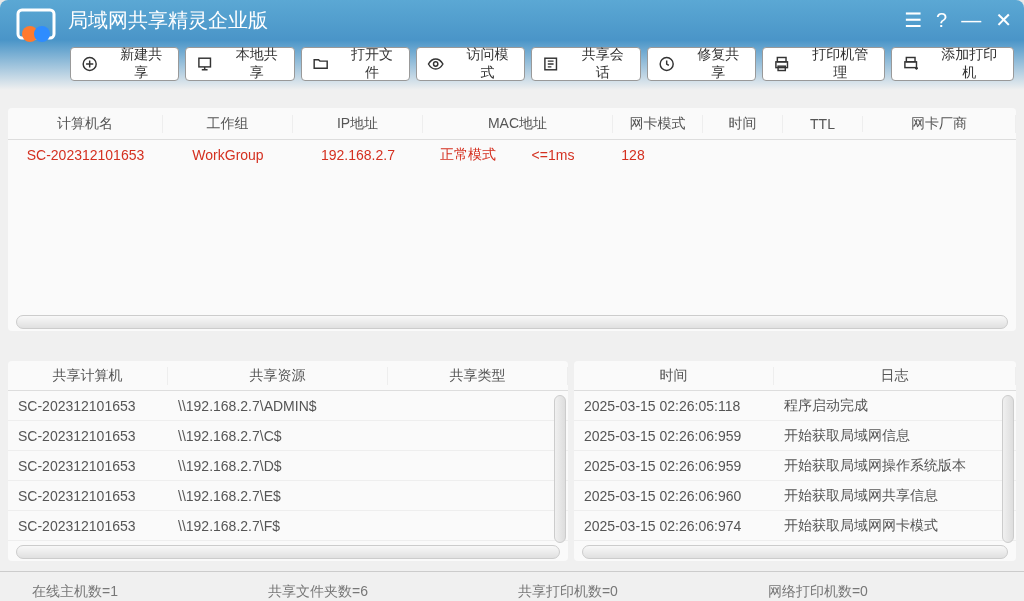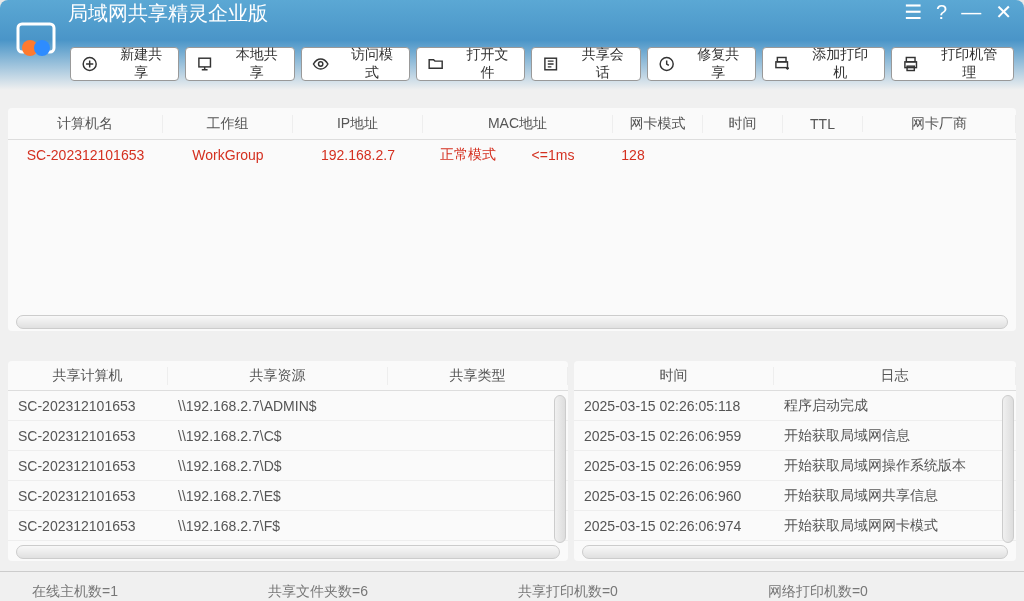--- a/index.html
+++ b/index.html
@@ -1,18 +1,18 @@
 <!DOCTYPE html>
 <html><head>
 <meta charset="utf-8">
 <style>
 * { margin: 0; padding: 0; box-sizing: border-box; font-family: "Microsoft YaHei", sans-serif; }
 body { background: #e8e8e8; width: 1024px; height: 601px; overflow: hidden; }
 .window { width: 1024px; height: 601px; background: linear-gradient(#5ba8d4, #4a95c8 40px, #f0f0f0 90px); border-radius: 8px; display: flex; flex-direction: column; }
-.titlebar { height: 40px; display: flex; align-items: flex-start; padding: 0 12px; color: #fff; }
+.titlebar { height: 40px; display: flex; align-items: center; padding: 0 12px; color: #fff; }
 .app-icon { width: 48px; height: 48px; margin-right: 8px; margin-top: 20px; }
 .app-title { font-size: 20px; font-weight: 500; flex: 1; }
 .ctrl-icons { display: flex; gap: 14px; align-items: center; }
 .ctrl-icons span { cursor: pointer; font-size: 20px; color: #fff; }
 .toolbar { height: 48px; display: flex; align-items: center; gap: 6px; padding: 0 10px 0 70px; }
 .tbtn { background: #fff; border: 1px solid #999; border-radius: 4px; height: 34px; padding: 0 10px; display: flex; align-items: center; gap: 16px; font-size: 14px; cursor: pointer; color: #333; }
 .tbtn svg { width: 18px; height: 18px; stroke: #333; fill: none; stroke-width: 2; }
 .main { flex: 1; background: #fafafa; margin: 20px 8px; border-radius: 4px; display: flex; flex-direction: column; }
 .grid-head { display: flex; height: 32px; align-items: center; border-bottom: 1px solid #ddd; color: #555; font-size: 14px; }
 .gh { text-align: center; border-right: 1px solid #eee; }
@@ -64,60 +64,60 @@
       </button>
     <button class="tbtn">
         <svg viewBox="0 0 24 24">
           <rect x="4" y="4" width="16" height="12"></rect>
           <path d="M8 20h8M12 16v4"></path>
         </svg>
         <span>本地共享</span>
       </button>
     <button class="tbtn">
         <svg viewBox="0 0 24 24">
+          <path d="M3 6h6l2 2h10v10H3z"></path>
+        </svg>
+        <span>打开文件</span>
+      </button>
+    <button class="tbtn">
+        <svg viewBox="0 0 24 24">
           <path d="M2 12s4-7 10-7 10 7 10 7-4 7-10 7S2 12 2 12z"></path>
           <circle cx="12" cy="12" r="3"></circle>
         </svg>
         <span>访问模式</span>
       </button>
     <button class="tbtn">
         <svg viewBox="0 0 24 24">
-          <path d="M3 6h6l2 2h10v10H3z"></path>
-        </svg>
-        <span>打开文件</span>
-      </button>
-    <button class="tbtn">
-        <svg viewBox="0 0 24 24">
           <rect x="4" y="4" width="16" height="16"></rect>
           <path d="M8 8h8M8 12h8M8 16h5"></path>
         </svg>
         <span>共享会话</span>
       </button>
     <button class="tbtn">
         <svg viewBox="0 0 24 24">
           <circle cx="12" cy="12" r="9"></circle>
           <path d="M12 7v5l3 2"></path>
         </svg>
         <span>修复共享</span>
+      </button>
+    <button class="tbtn">
+        <svg viewBox="0 0 24 24">
+          <rect x="6" y="3" width="12" height="6"></rect>
+          <rect x="4" y="9" width="16" height="8"></rect>
+          <rect x="7" y="15" width="10" height="6"></rect>
+        </svg>
+        <span>打印机管理</span>
       </button>
     <button class="tbtn">
         <svg viewBox="0 0 24 24">
           <rect x="6" y="3" width="12" height="6"></rect>
           <rect x="4" y="9" width="16" height="8"></rect>
           <path d="M18 18h4M20 16v4"></path>
         </svg>
         <span>添加打印机</span>
-      </button>
-    <button class="tbtn">
-        <svg viewBox="0 0 24 24">
-          <rect x="6" y="3" width="12" height="6"></rect>
-          <rect x="4" y="9" width="16" height="8"></rect>
-          <rect x="7" y="15" width="10" height="6"></rect>
-        </svg>
-        <span>打印机管理</span>
       </button>
   </div>
 
   <div class="main">
     <div class="grid-head">
       <div class="gh c1">计算机名</div>
       <div class="gh c2">工作组</div>
       <div class="gh c3">IP地址</div>
       <div class="gh c4">MAC地址</div>
       <div class="gh c5">网卡模式</div>

